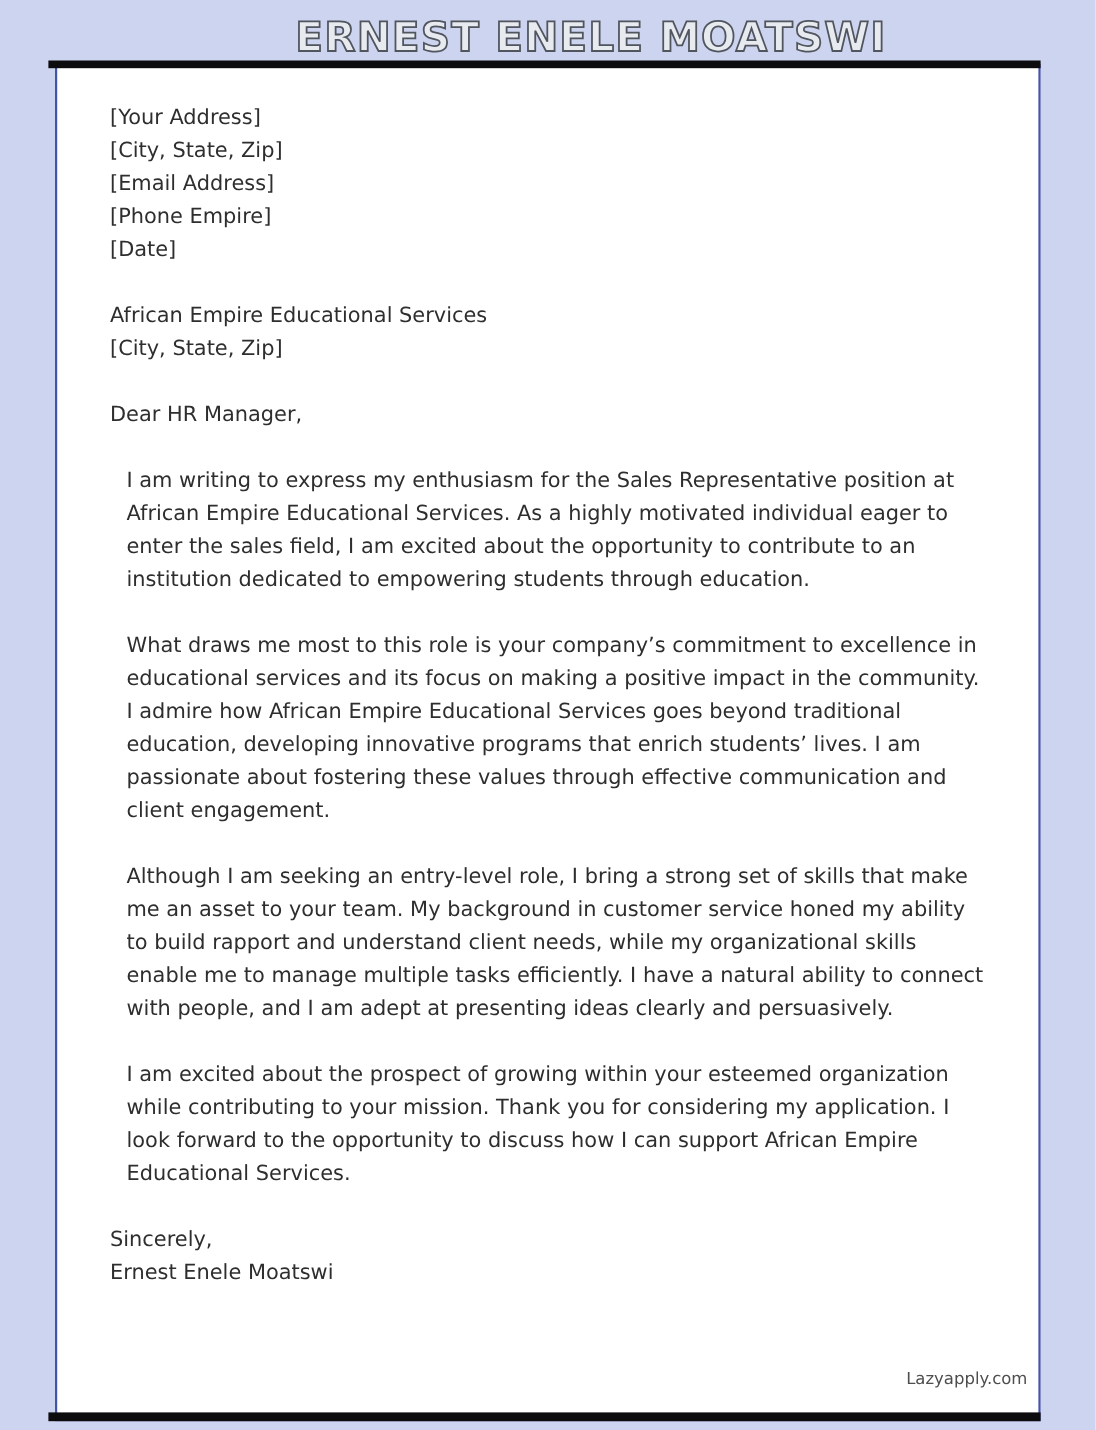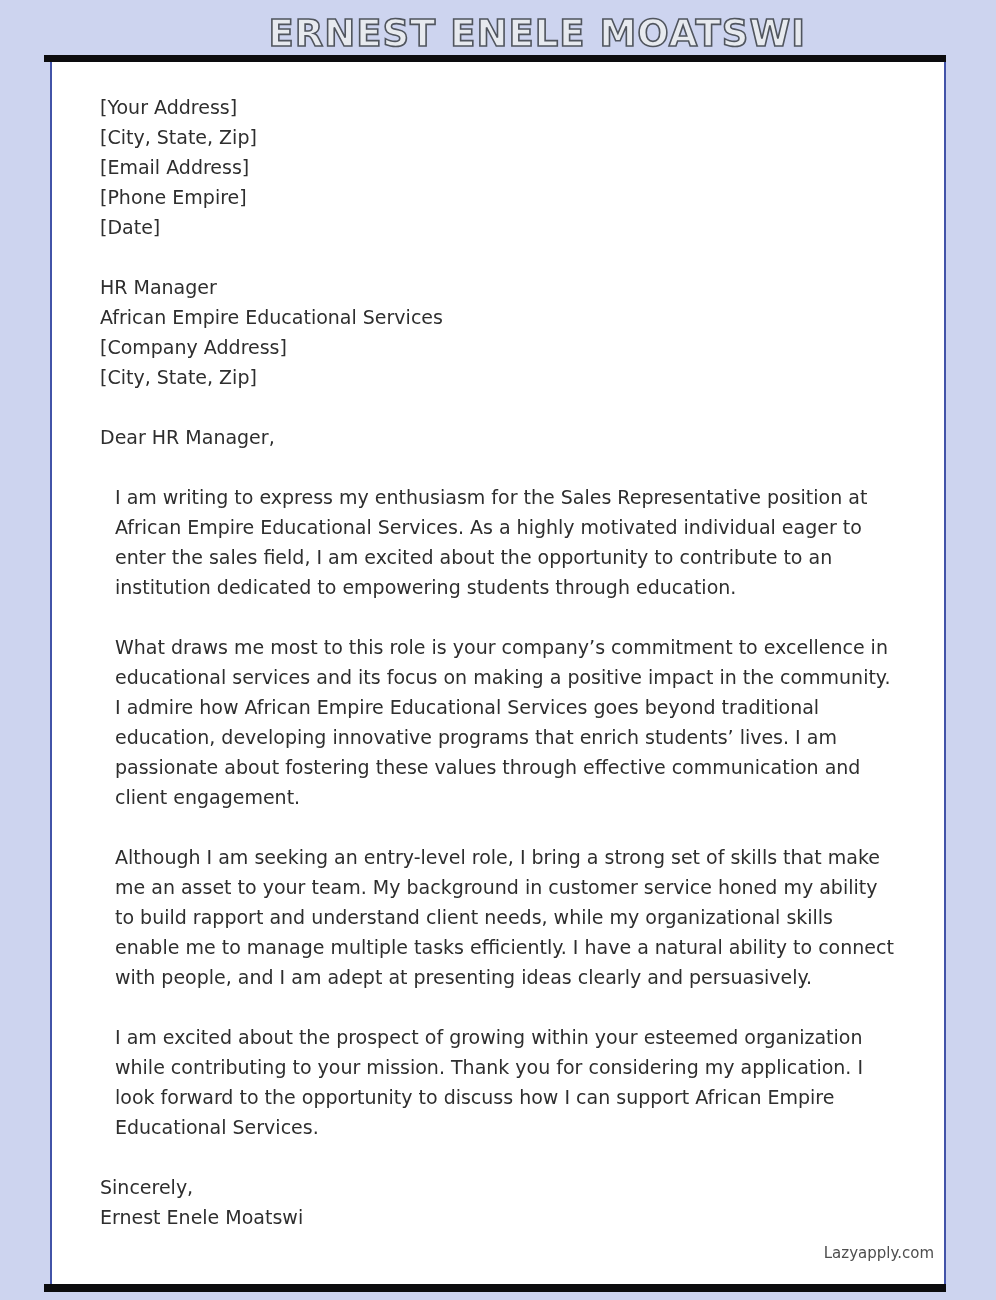--- a/index.html
+++ b/index.html
@@ -92,23 +92,21 @@
 
       <div class="block">
         <div>[Your Address]</div>
         <div>[City, State, Zip]</div>
         <div>[Email Address]</div>
         <div>[Phone Empire]</div>
         <div>[Date]</div>
       </div>
 
       <div class="block">
-        <div>HR Manager</div>
         <div>African Empire Educational Services</div>
-        <div>[Company Address]</div>
         <div>[City, State, Zip]</div>
       </div>
 
       <div class="block">Dear HR Manager,</div>
 
       <div class="paragraph">I am writing to express my enthusiasm for the Sales Representative position at African Empire Educational Services. As a highly motivated individual eager to enter the sales field, I am excited about the opportunity to contribute to an institution dedicated to empowering students through education.</div>
       <div class="paragraph">What draws me most to this role is your company’s commitment to excellence in educational services and its focus on making a positive impact in the community. I admire how African Empire Educational Services goes beyond traditional education, developing innovative programs that enrich students’ lives. I am passionate about fostering these values through effective communication and client engagement.</div>
       <div class="paragraph">Although I am seeking an entry-level role, I bring a strong set of skills that make me an asset to your team. My background in customer service honed my ability to build rapport and understand client needs, while my organizational skills enable me to manage multiple tasks efficiently. I have a natural ability to connect with people, and I am adept at presenting ideas clearly and persuasively.</div>
       <div class="paragraph">I am excited about the prospect of growing within your esteemed organization while contributing to your mission. Thank you for considering my application. I look forward to the opportunity to discuss how I can support African Empire Educational Services.</div>
 

